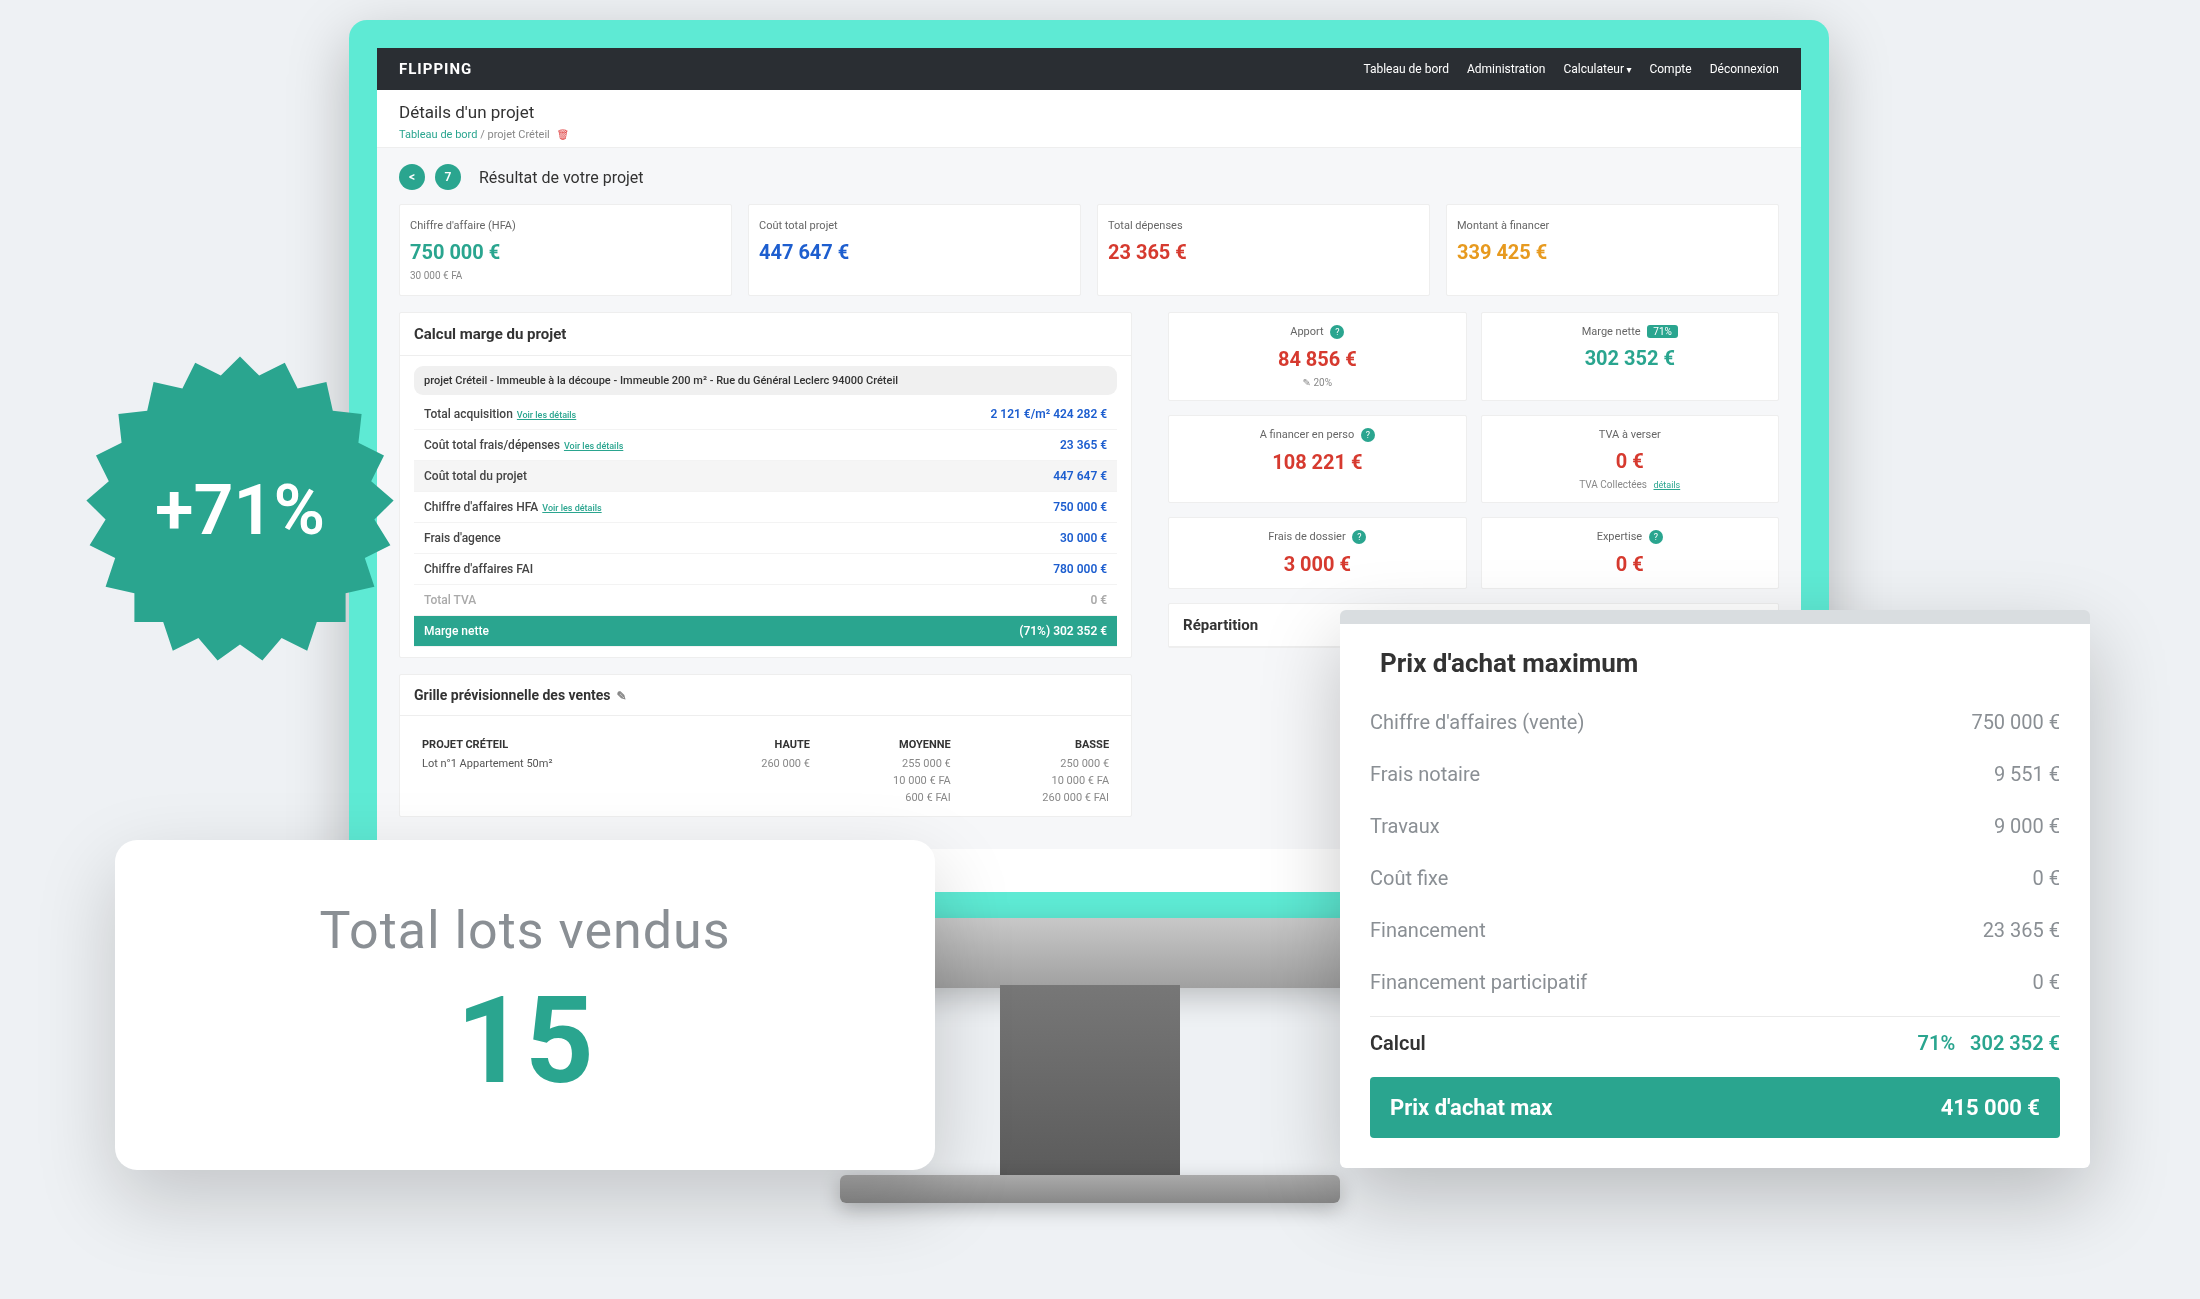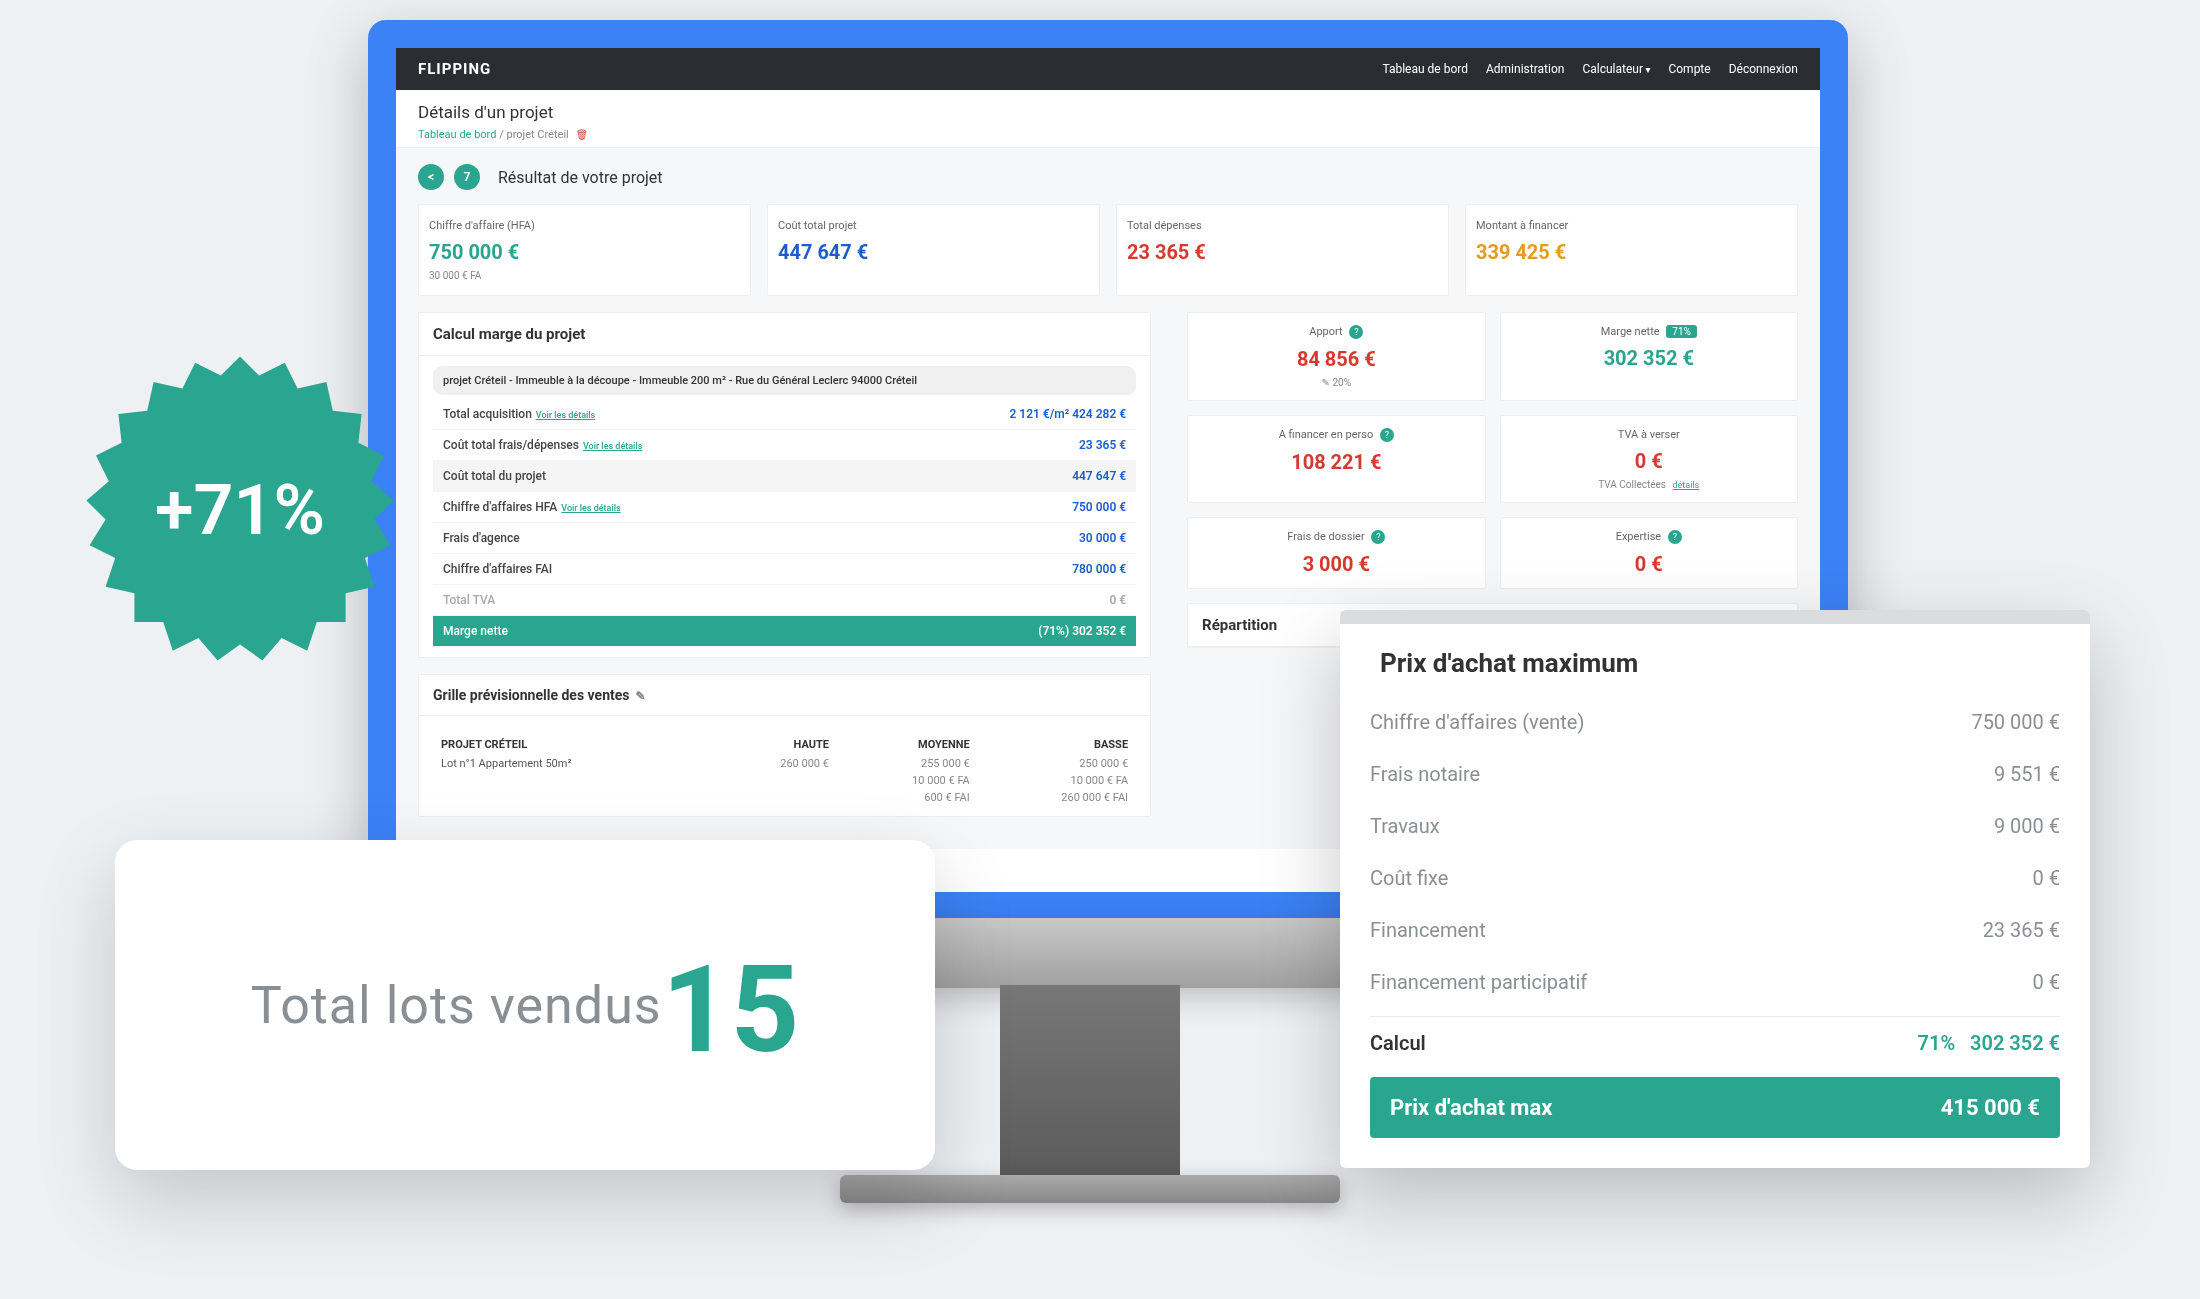--- a/index.html
+++ b/index.html
@@ -9,25 +9,25 @@
     width: 2200px;
     height: 1299px;
     position: relative;
     overflow: hidden;
     color: #333;
   }
 
   
   .monitor {
     position: absolute;
-    left: 368px;
+    left: 349px;
     top: 20px;
     width: 1480px;
     height: 900px;
-    background: #3b82f6;
+    background: #5eead4;
     border-radius: 18px 18px 0 0;
     padding: 28px;
     box-shadow: 0 20px 60px rgba(0,0,0,0.25);
   }
   .monitor-screen {
     width: 100%;
     height: 100%;
     background: #fff;
     overflow: hidden;
     font-size: 14px;
@@ -152,21 +152,21 @@
   }
   .burst svg{ position:absolute; inset:0; width:100%; height:100%;}
   .burst-text{ position:relative; color:#fff; font-size:70px; font-weight:600;}
 
   
   .lots-card{
     position:absolute; left:115px; top:840px;
     width:820px; height:330px;
     background:#fff; border-radius:22px;
     box-shadow:0 30px 80px rgba(0,0,0,0.18);
-    display:flex; flex-direction:row; align-items:center; justify-content:center;
+    display:flex; flex-direction:column; align-items:center; justify-content:center;
     z-index:6;
   }
   .lots-title{ font-size:52px; color:#8a8f94; font-weight:400; letter-spacing:1px;}
   .lots-num{ font-size:120px; color:#2aa58f; font-weight:700; margin-top:10px;}
 
   
   .prix-card{
     position:absolute; right:110px; top:610px;
     width:750px;
     background:#fff; border-radius:6px;

